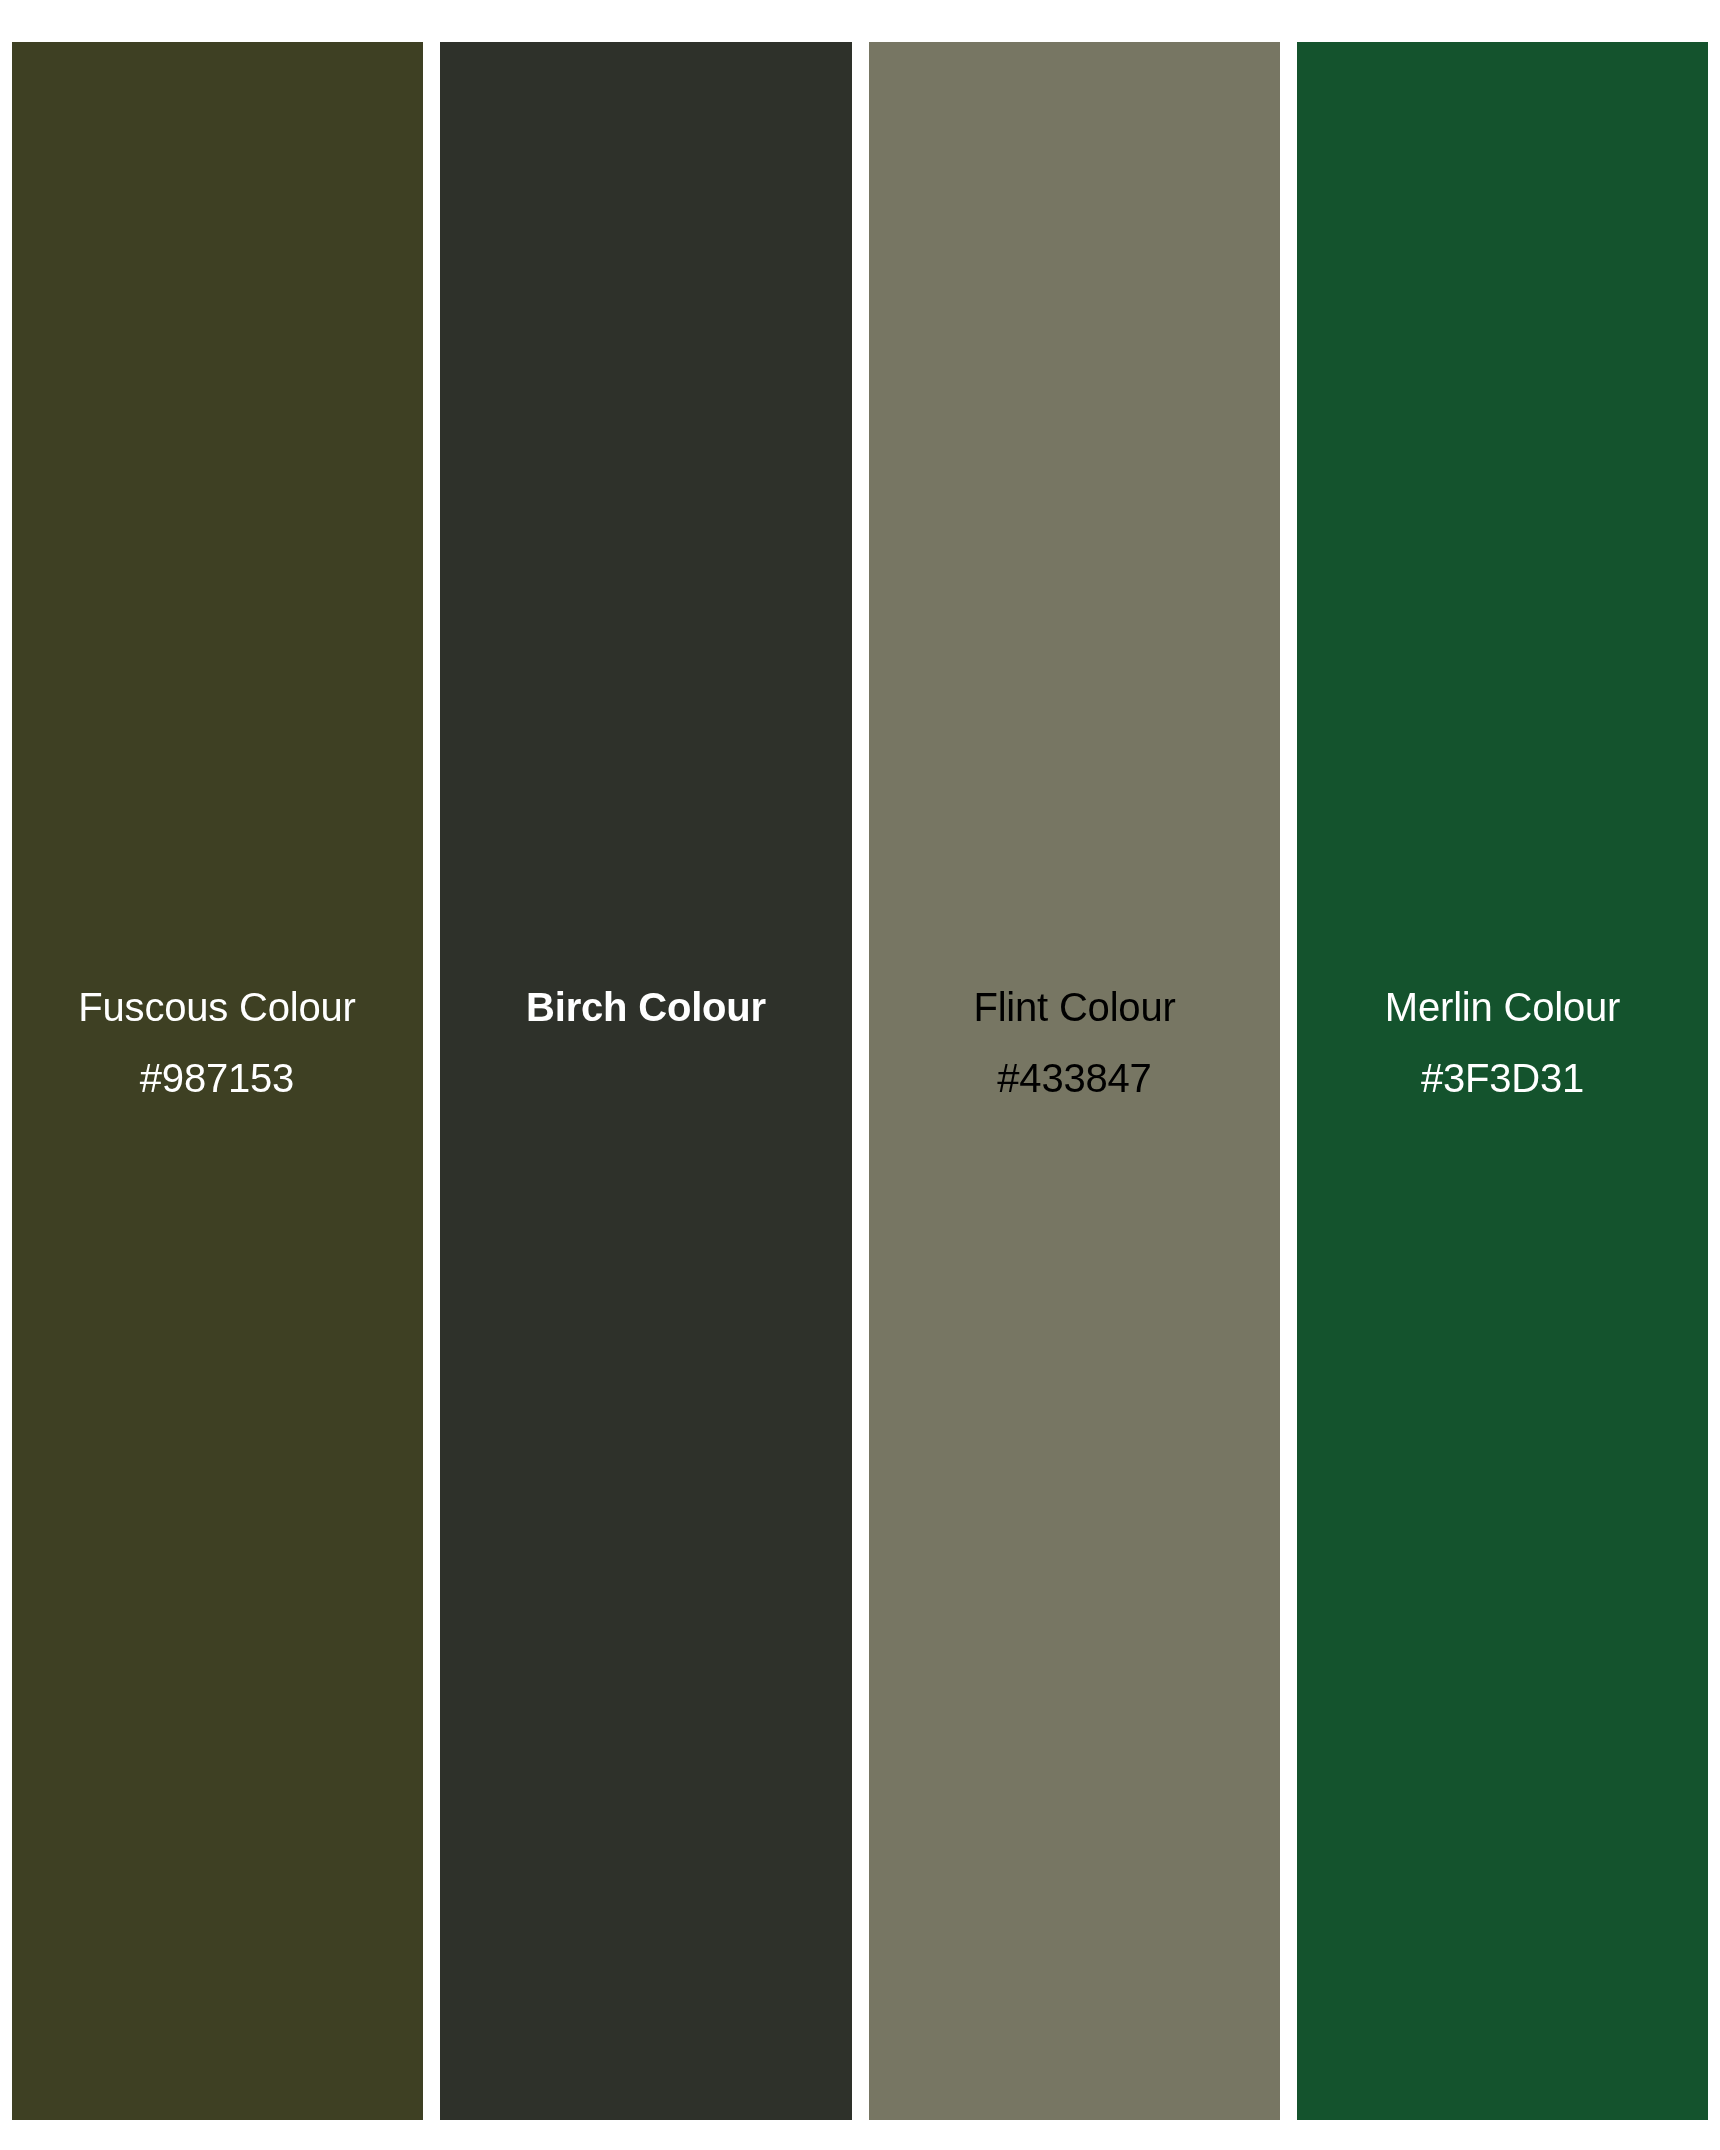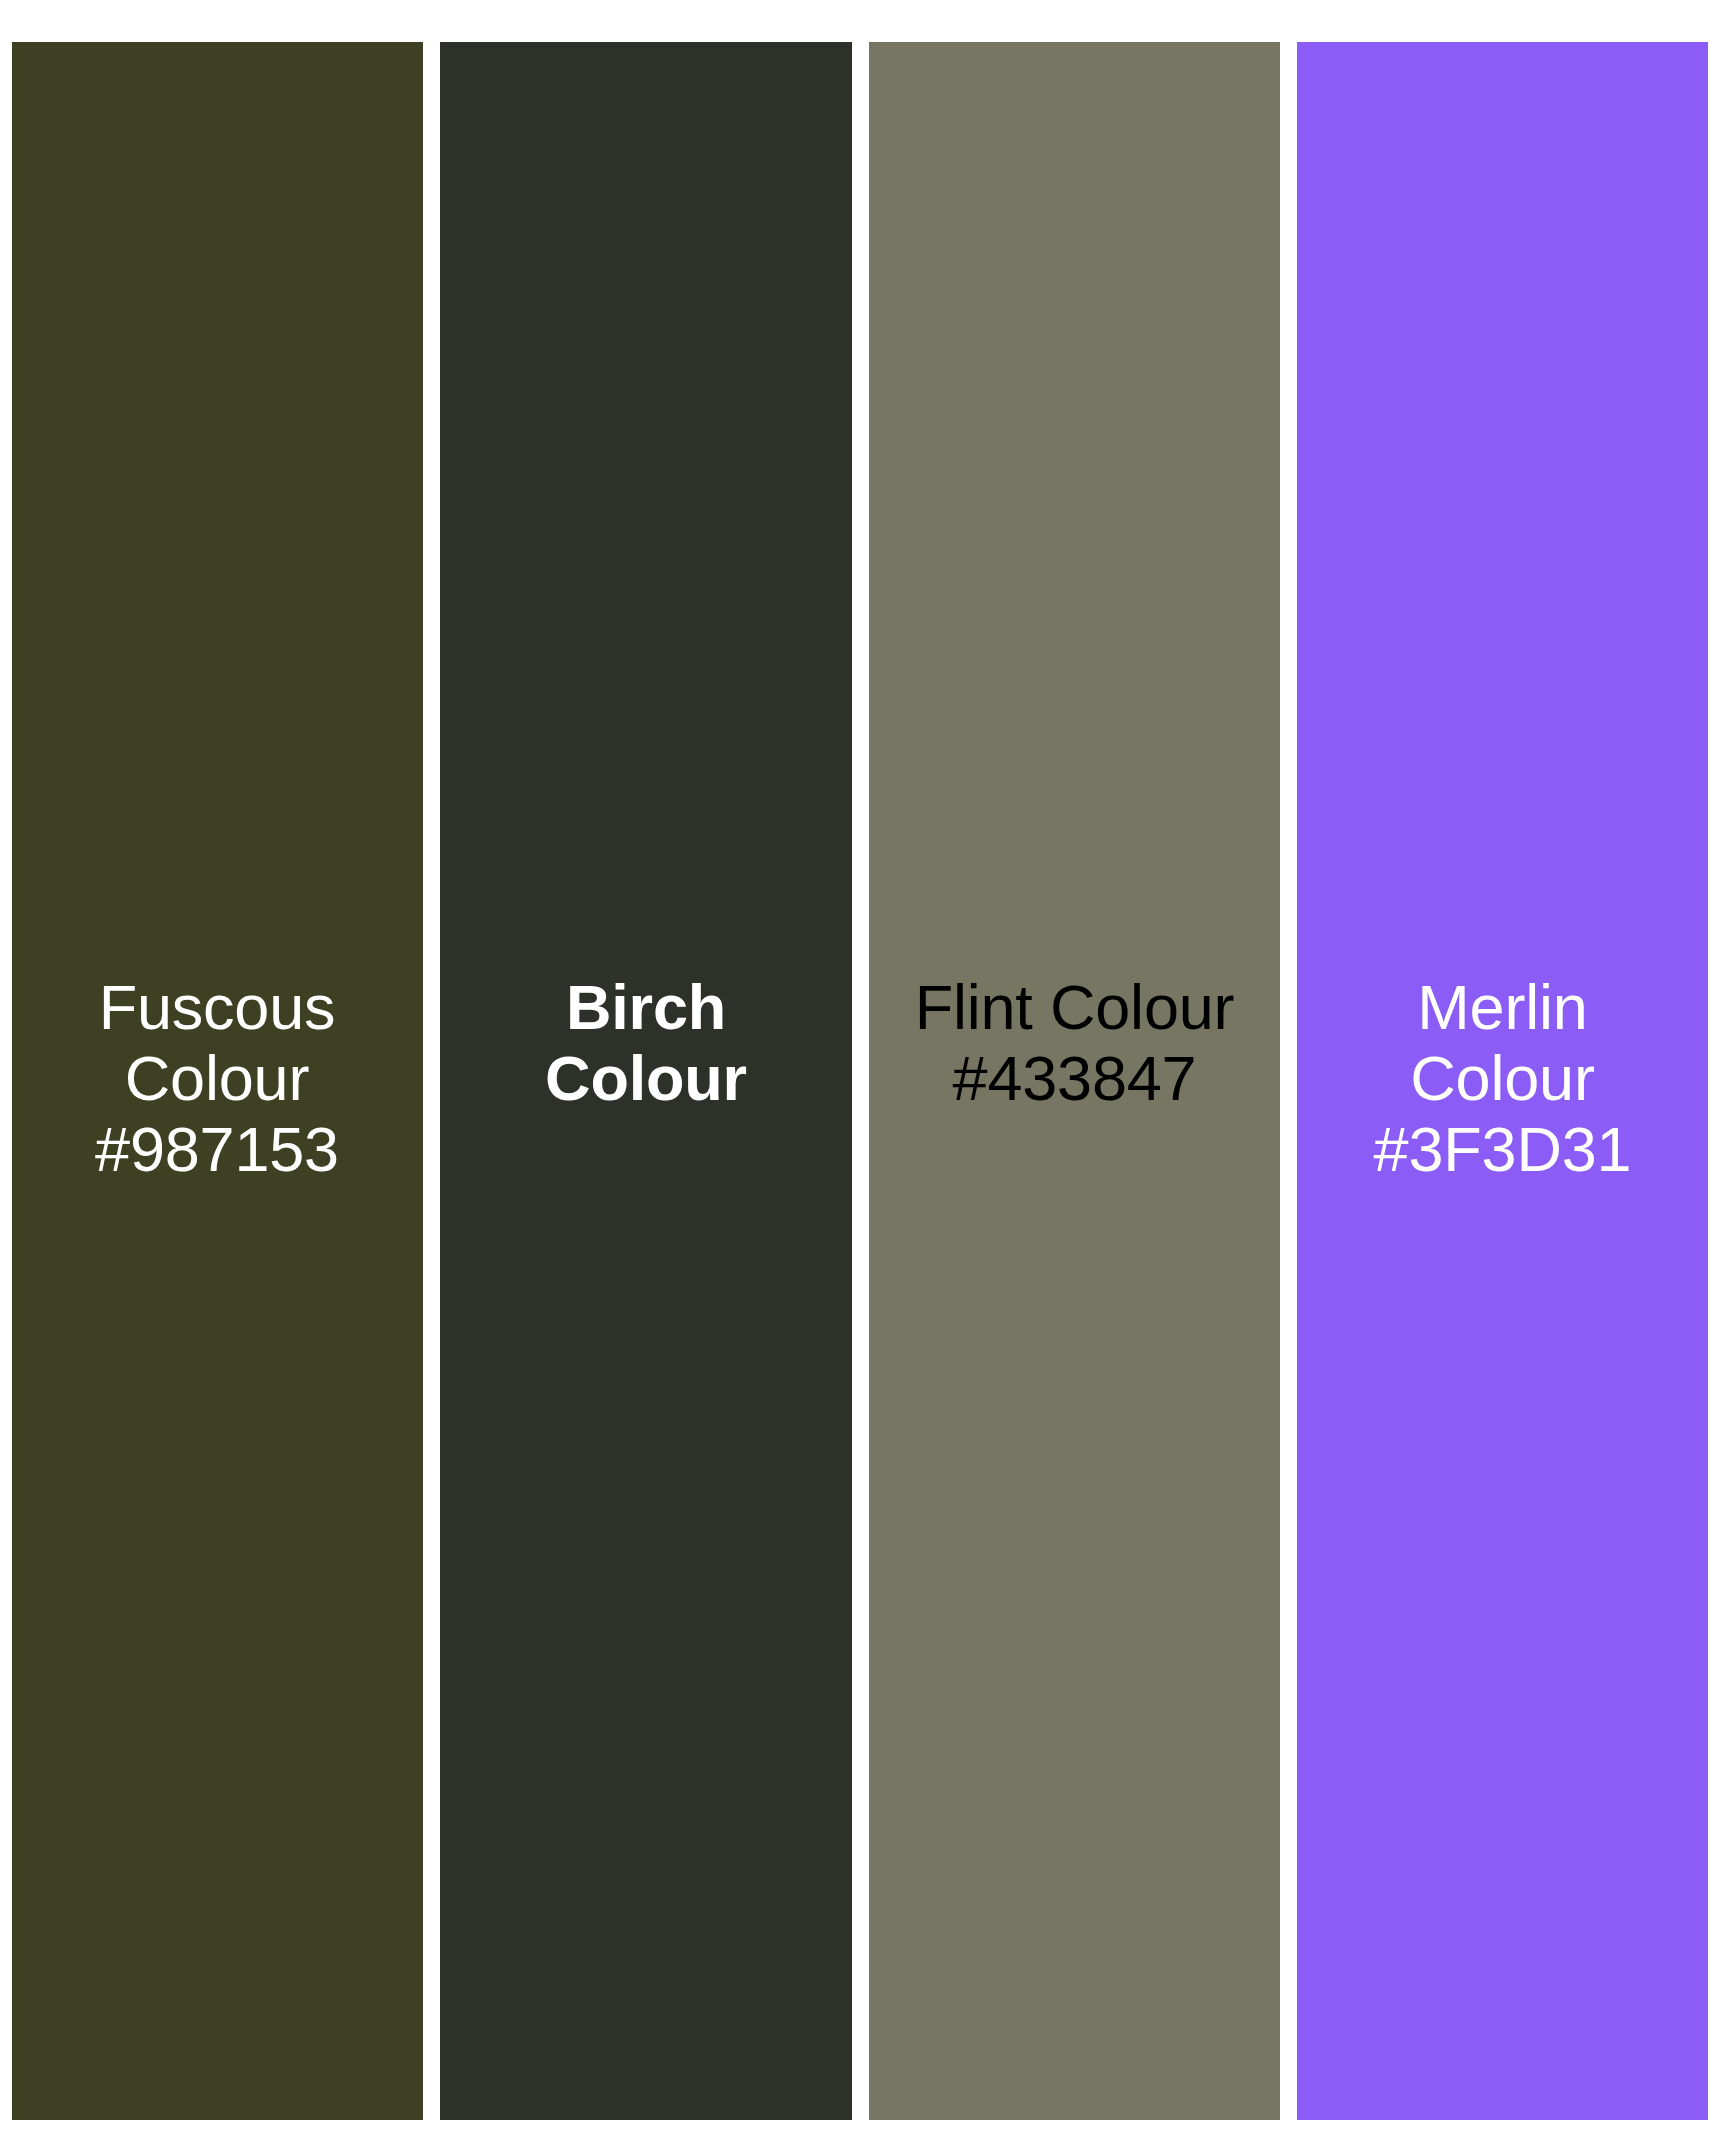--- a/index.html
+++ b/index.html
@@ -39,21 +39,21 @@
   .swatch-caption {
     position: absolute;
     left: 0;
     width: 100%;
     box-sizing: border-box;
     padding: 0 31px;
     text-align: center;
     color: #ffffff;
     font-family: "Liberation Sans", sans-serif;
     font-weight: normal;
-    font-size: 63px;
+    font-size: 40px;
     line-height: 71px;
     letter-spacing: -0.2px;
     white-space: normal;
   }
 
   
   .swatch.col-0 .swatch-caption { top: 972px; }
   .swatch.col-1 .swatch-caption { top: 972px; font-weight: bold; }
   .swatch.col-2 .swatch-caption { top: 972px; }
   .swatch.col-3 .swatch-caption { top: 972px; }
@@ -81,21 +81,21 @@
     </div>
   </div>
 
   <div class="swatch col-2" style="background-color: rgb(119, 118, 99);">
     <div class="swatch-caption" style="color: #000000; top: 930px;">
       <span class="caption-name">Flint Colour</span>
       <span class="caption-hex">#433847</span>
     </div>
   </div>
 
-  <div class="swatch col-3" style="background-color: #8b5cf6;">
+  <div class="swatch col-3" style="background-color: #14532d;">
     <div class="swatch-caption" style="color: rgb(255, 255, 255); top: 930px;">
       <span class="caption-name">Merlin Colour</span>
       <span class="caption-hex">#3F3D31</span>
     </div>
   </div>
 
 </div>
 
 
 </body></html>

